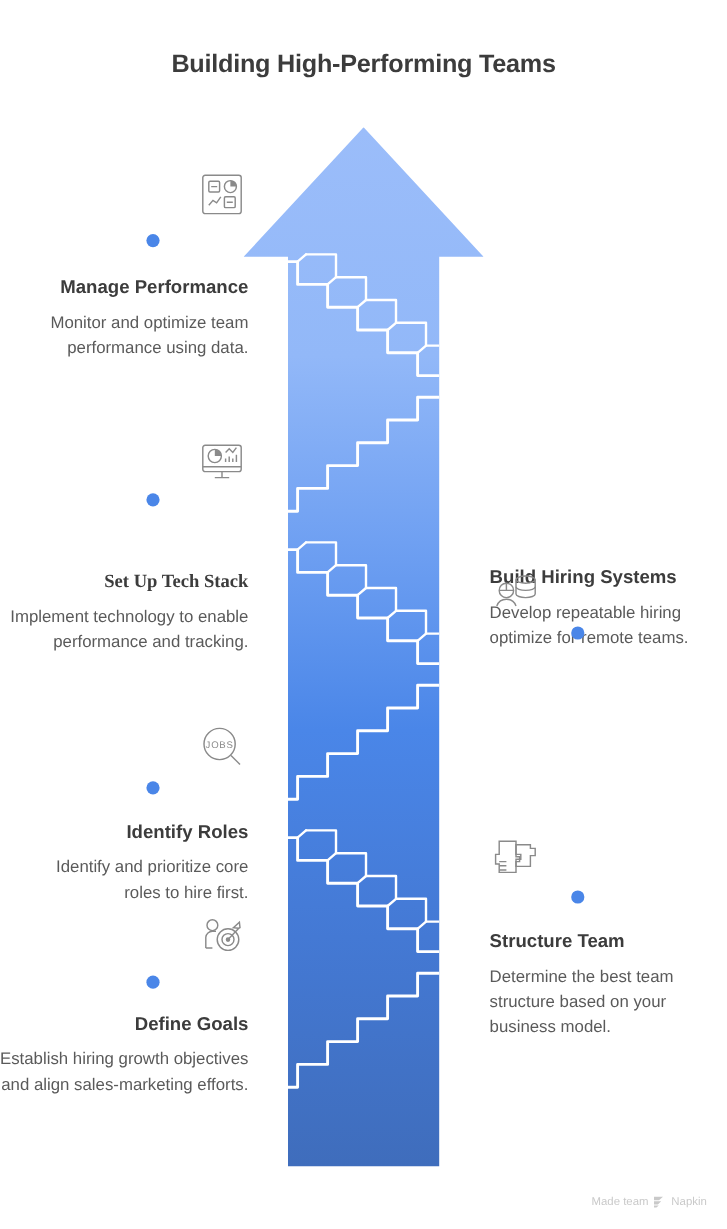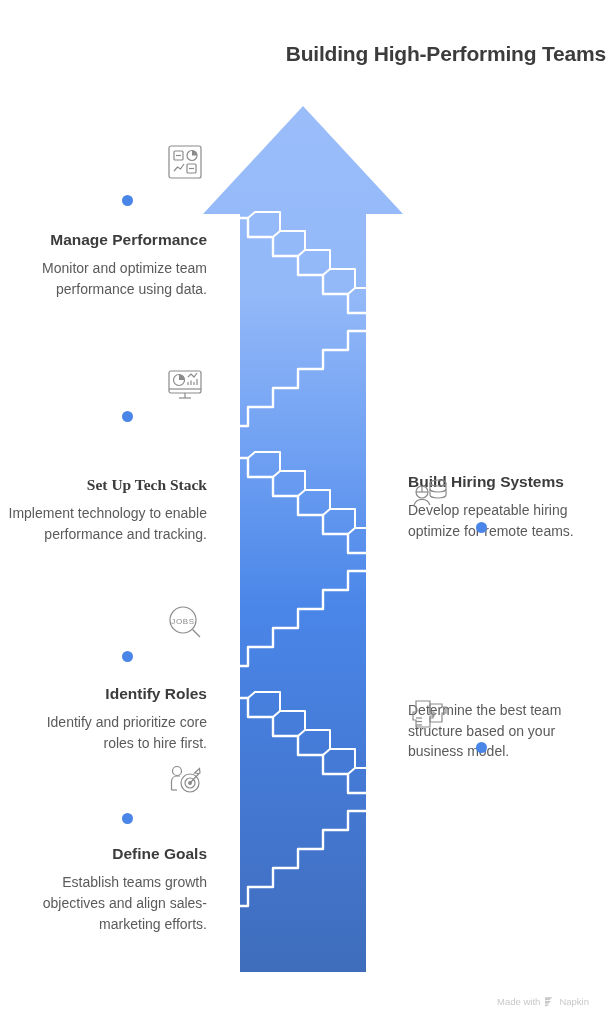--- a/index.html
+++ b/index.html
@@ -18,21 +18,21 @@
     height: 1024px;
     background: #ffffff;
   }
 
   
   #page-title {
     position: absolute;
     top: 42px;
     left: 0;
     width: 606px;
-    text-align: right;
+    text-align: center;
     font-size: 21px;
     font-weight: bold;
     color: #3c3c3c;
     letter-spacing: -0.2px;
   }
 
   
   #arrow-graphic {
     position: absolute;
     left: 203px;
@@ -212,21 +212,21 @@
         <line x1="8.5" y1="30" x2="14" y2="30"></line>
         <circle cx="27" cy="23" r="9"></circle>
         <circle cx="27" cy="23" r="5"></circle>
         <circle cx="27" cy="23" r="1.3" fill="#8a8a8a"></circle>
         <line x1="27" y1="23" x2="36" y2="13.5"></line>
         <path d="M36 13.5 L31.5 13 L36.5 8.5 L37 13 Z"></path>
       </svg>
     </span>
     <span class="step-dot" style="left:122px; top:53px;"></span>
     <div class="step-title" style="margin-top:84px;">Define Goals</div>
-    <div class="step-desc">Establish teams growth objectives and align sales-marketing efforts.</div>
+    <div class="step-desc">Establish hiring growth objectives and align sales-marketing efforts.</div>
   </div>
 
 
   <div class="step right" style="top:472px;">
     <span class="step-icon">
       <svg class="icon-svg" viewBox="0 0 44 44" fill="none" stroke="#8a8a8a" stroke-width="1.2">
         <circle cx="14" cy="20" r="6"></circle>
         <line x1="14" y1="14" x2="14" y2="20"></line>
         <line x1="8" y1="20" x2="20" y2="20"></line>
         <path d="M6 33 A8.5 8.5 0 0 1 22 33"></path>
@@ -246,25 +246,26 @@
         <path d="M8 17 L8 9 L22 9 L22 20 L26 20 L26 24 L22 24 L22 35
                  L8 35 L8 28 L5 28 L5 20 L8 20 Z"></path>
         <path d="M22 12 L34 12 L34 15 L38 15 L38 21 L34 21 L34 30
                  L22 30 L22 26 L25 26 L25 22 L22 22 Z"></path>
         <line x1="8" y1="26" x2="14" y2="26"></line>
         <line x1="8" y1="29.5" x2="14" y2="29.5"></line>
         <line x1="8" y1="33" x2="14" y2="33"></line>
       </svg>
     </span>
     <span class="step-dot" style="left:85px; top:50px;"></span>
+    <div class="step-title" style="margin-top:83px;">Structure Team</div>
     <div class="step-desc">Determine the best team structure based on your business model.</div>
   </div>
 
   <div id="footer-credit">
-    <span>Made with</span>
+    <span>Made team</span>
     <span>
       <svg width="11" height="11" viewBox="0 0 11 11" fill="#c9c9c9">
         <path d="M1 1.2 L8.5 1.2 L5.2 4.2 L1 4.2 Z"></path>
         <path d="M1 5.1 L7 5.1 L4.2 7.7 L1 7.7 Z"></path>
         <path d="M1 8.6 L5 8.6 L3 10.3 L1 10.3 Z"></path>
       </svg>
     </span>
     <span>Napkin</span>
   </div>
 

